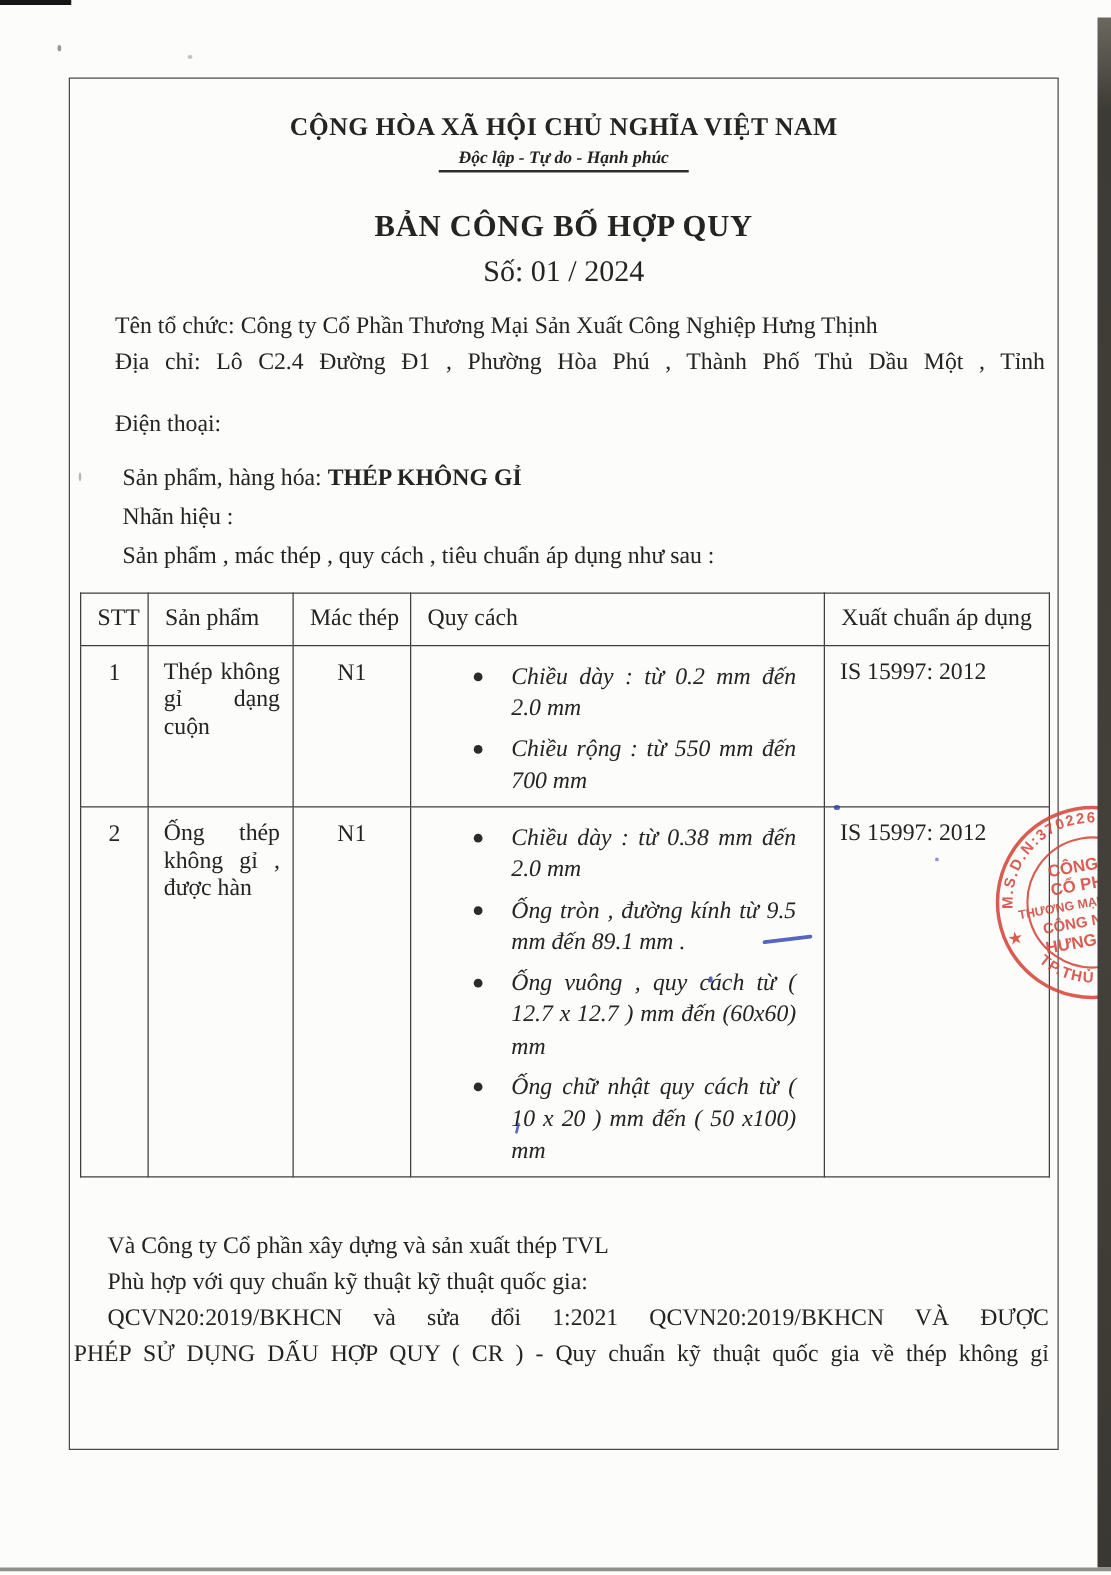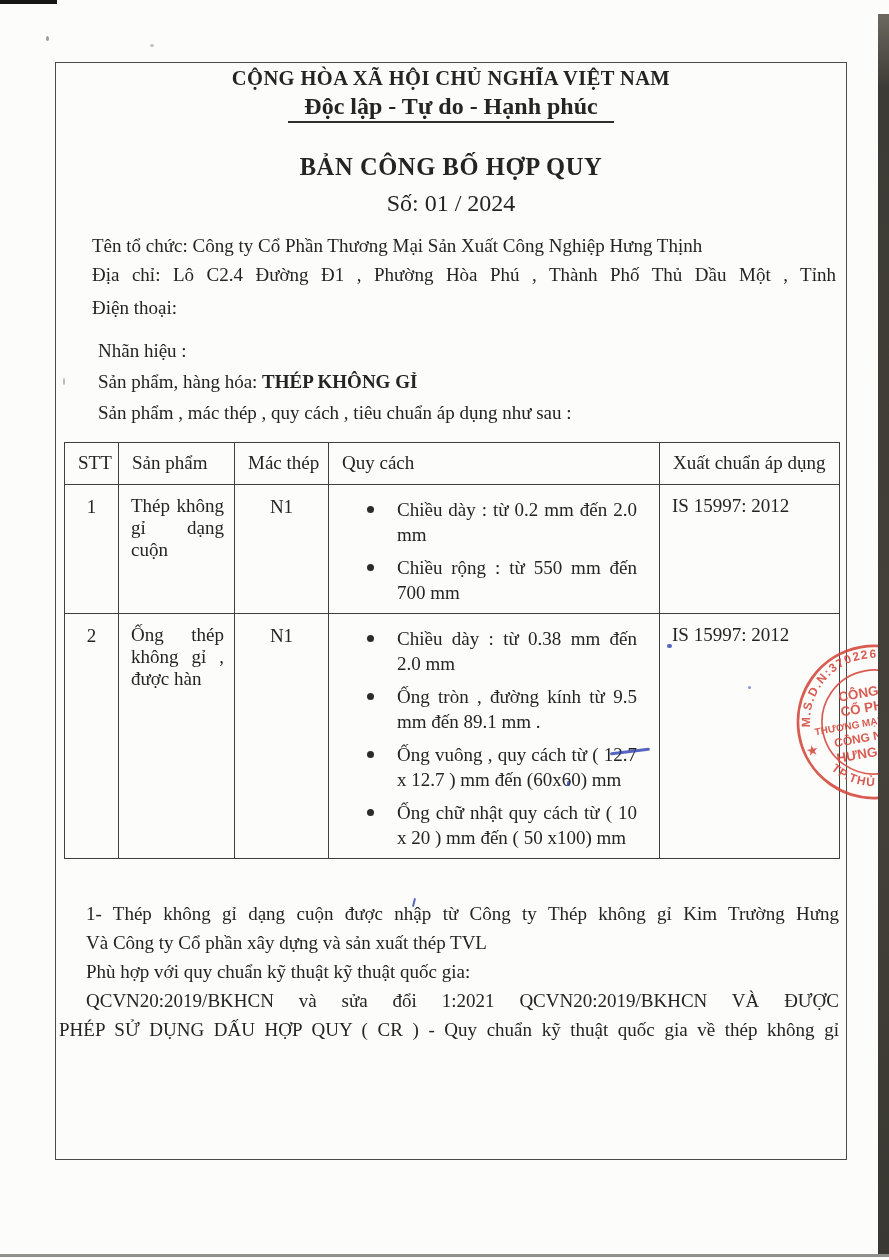--- a/index.html
+++ b/index.html
@@ -24,32 +24,32 @@
 
   
   .frame {
     position: absolute; left: 55px; top: 62px;
     width: 792px; height: 1098px;
     border: 1.6px solid #4b4b48;
     z-index: 2;
   }
 
   .center { text-align: center; }
-  .nat-title { margin-top: 4px; font-size: 20.5px; font-weight: bold; letter-spacing: .4px; }
+  .nat-title { margin-top: 28px; font-size: 20.5px; font-weight: bold; letter-spacing: .4px; }
   .nat-motto-wrap { text-align: center; margin-top: 3px; }
   .nat-motto {
-    display: inline-block; font-size: 24px; font-weight: bold;
-    padding: 0 16px 1px 16px; border-bottom: 2.2px solid #2e2e2c;
+    display: inline-block; font-size: 14px; font-weight: bold;
+    padding: 0 16px 1px 16px; border-bottom: 2.2px solid #2e2e2c; font-style: italic;
   }
   .doc-title { margin-top: 30px; font-size: 24.5px; font-weight: bold; letter-spacing: .6px; }
   .doc-number { margin-top: 9px; font-size: 24px; }
 
   .org-block { margin: 15px 10px 0 36px; font-size: 19px; line-height: 28.5px; }
   .jl { text-align: justify; text-align-last: justify; }
-  .phone-line { margin-top: 5px; }
+  .phone-line { margin-top: 22px; }
 
   .product-block { margin: 12px 10px 0 42px; font-size: 19px; line-height: 31px; }
   .bold { font-weight: bold; }
 
   
   table.spec {
     margin: 14px 0 0 8px;
     border-collapse: collapse;
     width: 775px;
     table-layout: fixed;
@@ -60,21 +60,21 @@
     border: 1.6px solid #3f3f3c;
     font-weight: normal;
     vertical-align: top;
   }
   table.spec th { height: 42px; vertical-align: middle; text-align: left; padding: 0 0 0 13px; }
   th.c-stt, td.c-stt { text-align: center; padding: 0; }
   td.c-stt { padding-top: 11px; }
   td.c-sp  { padding: 10px 10px 0 12px; text-align: justify; }
   td.c-mac { text-align: center; padding-top: 11px; }
   td.c-tc  { padding: 10px 0 0 12px; }
-  td.c-qc  { padding: 12px 10px 0 0; }
+  td.c-qc  { padding: 12px 10px 0 12px; font-style: italic; }
 
   ul.qc { list-style: none; }
   ul.qc li {
     position: relative;
     margin: 0 12px 7px 68px;
     line-height: 25.5px;
     text-align: justify;
   }
   ul.qc li .dot {
     position: absolute; left: -30px; top: 9px;
@@ -123,22 +123,22 @@
     <div class="center doc-title">BẢN CÔNG BỐ HỢP QUY</div>
     <div class="center doc-number">Số: 01 / 2024</div>
 
     <div class="org-block">
       <div>Tên tổ chức: Công ty Cổ Phần Thương Mại Sản Xuất Công Nghiệp Hưng Thịnh</div>
       <div class="jl">Địa chỉ: Lô C2.4 Đường Đ1 , Phường Hòa Phú , Thành Phố Thủ Dầu Một , Tỉnh</div>
       <div class="phone-line">Điện thoại:</div>
     </div>
 
     <div class="product-block">
+      <div><span>Sản phẩm, hàng hóa: </span><span class="bold">THÉP KHÔNG GỈ</span></div>
       <div>Nhãn hiệu :</div>
-      <div><span>Sản phẩm, hàng hóa: </span><span class="bold">THÉP KHÔNG GỈ</span></div>
       <div>Sản phẩm , mác thép , quy cách , tiêu chuẩn áp dụng như sau :</div>
     </div>
 
     <table class="spec">
       <colgroup>
         <col style="width:54px">
           <col style="width:116px">
           <col style="width:94px">
           <col style="width:331px">
           <col style="width:180px">
@@ -174,21 +174,20 @@
             <li><span class="dot"></span><span>Ống vuông , quy cách từ ( 12.7 x 12.7 ) mm đến (60x60) mm</span></li>
             <li><span class="dot"></span><span>Ống chữ nhật quy cách từ ( 10 x 20 ) mm đến ( 50 x100) mm</span></li>
           </ul>
         </td>
         <td class="c-tc">IS 15997: 2012</td>
       </tr>
     </tbody>
       </table>
 
     <div class="notes">
-      <div class="jl">1-  Thép không gỉ dạng cuộn được nhập từ Công ty Thép không gỉ Kim Trường Hưng</div>
       <div>Và Công ty Cổ phần xây dựng và sản xuất thép TVL</div>
       <div>Phù hợp với quy chuẩn kỹ thuật kỹ thuật quốc gia:</div>
       <div class="conf1">QCVN20:2019/BKHCN và sửa đổi 1:2021 QCVN20:2019/BKHCN VÀ ĐƯỢC</div>
       <div class="conf2">PHÉP SỬ DỤNG DẤU HỢP QUY ( CR ) -  Quy chuẩn kỹ thuật quốc gia về thép không gỉ</div>
     </div>
   </div>
 
   <svg class="stamp" width="121" height="220" viewBox="0 0 121 220">
     <g transform="rotate(-10 106 106)" fill="#d5473c" stroke="none">
       <circle cx="106" cy="106" r="76" fill="none" stroke="#d5473c" stroke-width="2.8"></circle>

